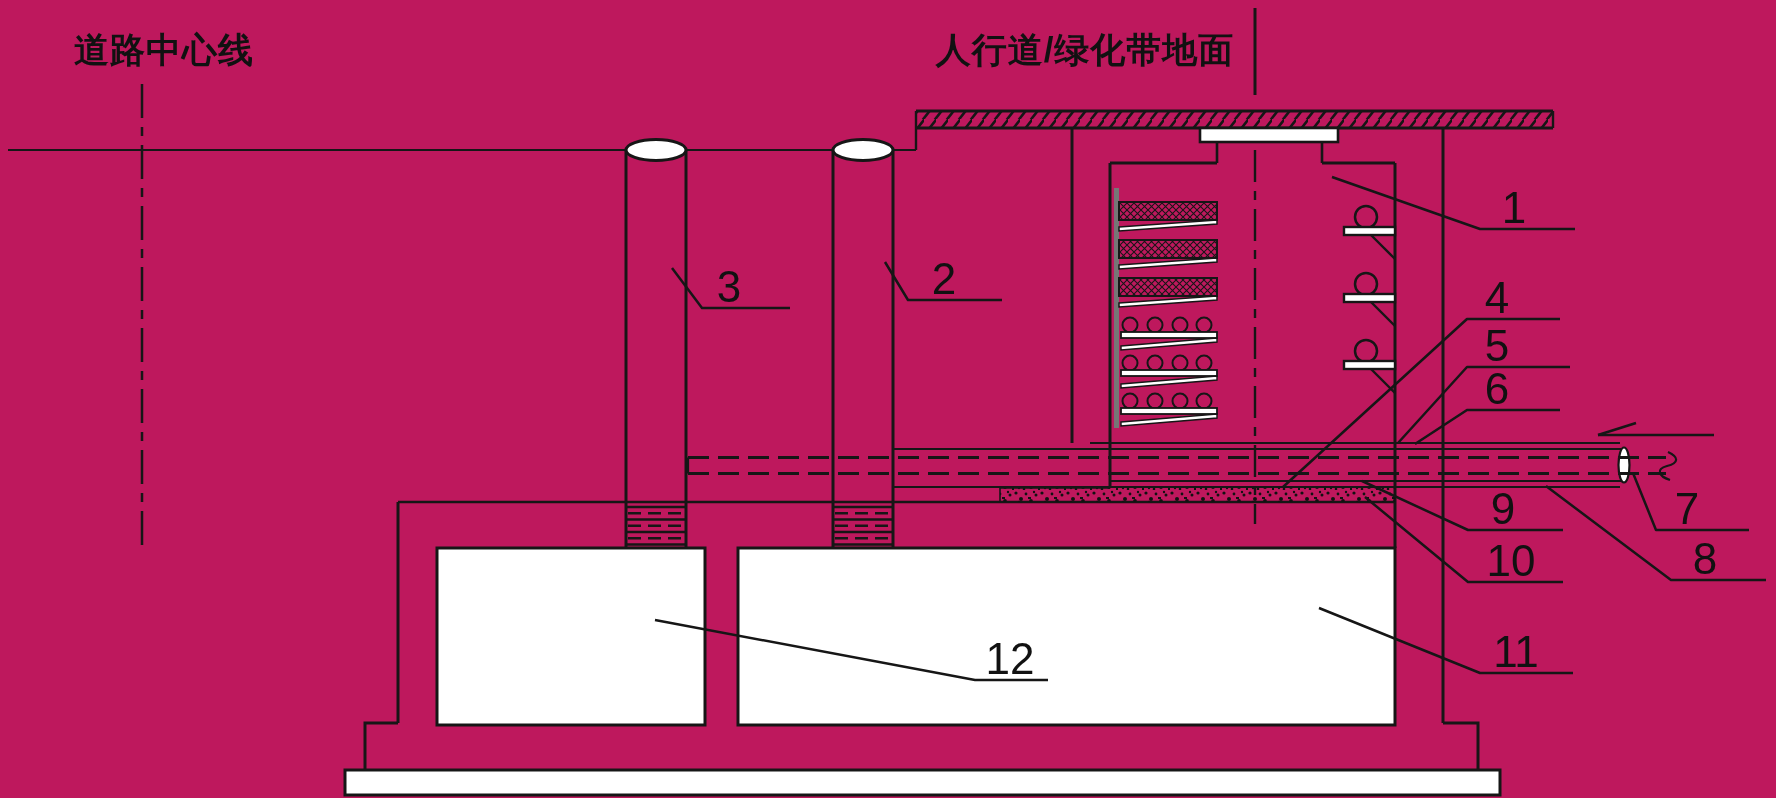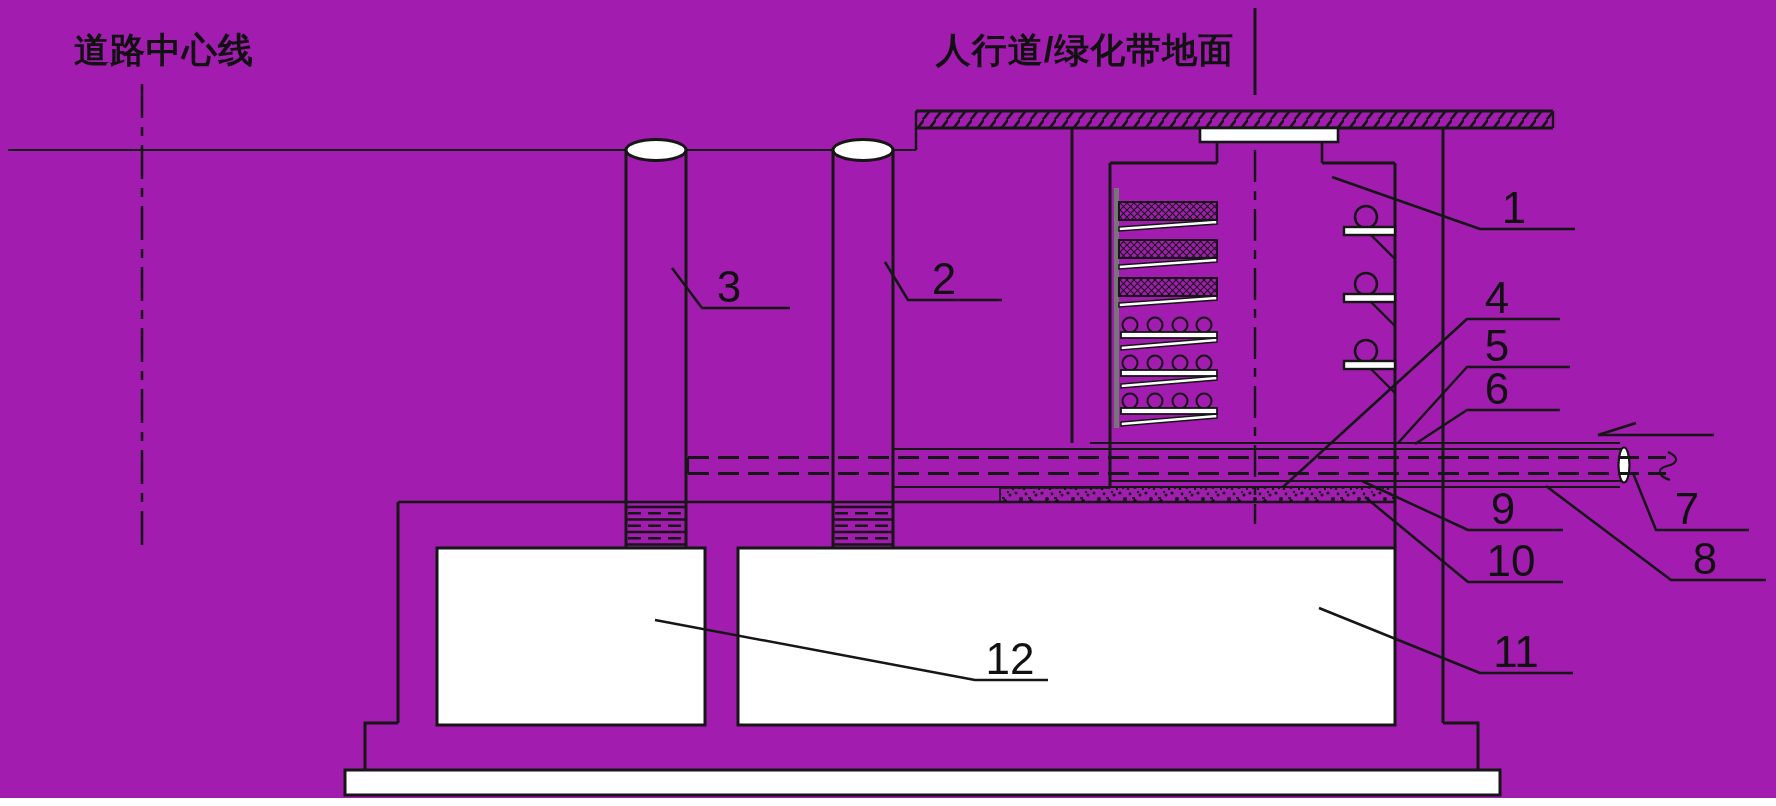--- a/index.html
+++ b/index.html
@@ -1,16 +1,16 @@
 <!DOCTYPE html>
 <html><head>
 <meta charset="utf-8">
 <style>
   html,body{margin:0;padding:0;background:#ffffff;}
-  .stage{width:1776px;height:798px;position:relative;background:#a21caf;overflow:hidden;}
+  .stage{width:1776px;height:798px;position:relative;background:#be185d;overflow:hidden;}
   svg{display:block;}
   svg *{vector-effect:none;}
   text{fill:#111;font-family:"Liberation Sans","DejaVu Sans",sans-serif;}
   .cn{font-size:35px;font-weight:700;letter-spacing:1px;}
   .num{font-size:44px;font-weight:400;}
   .ln{stroke:#161616;fill:none;}
 </style>
 </head>
 <body>
 

